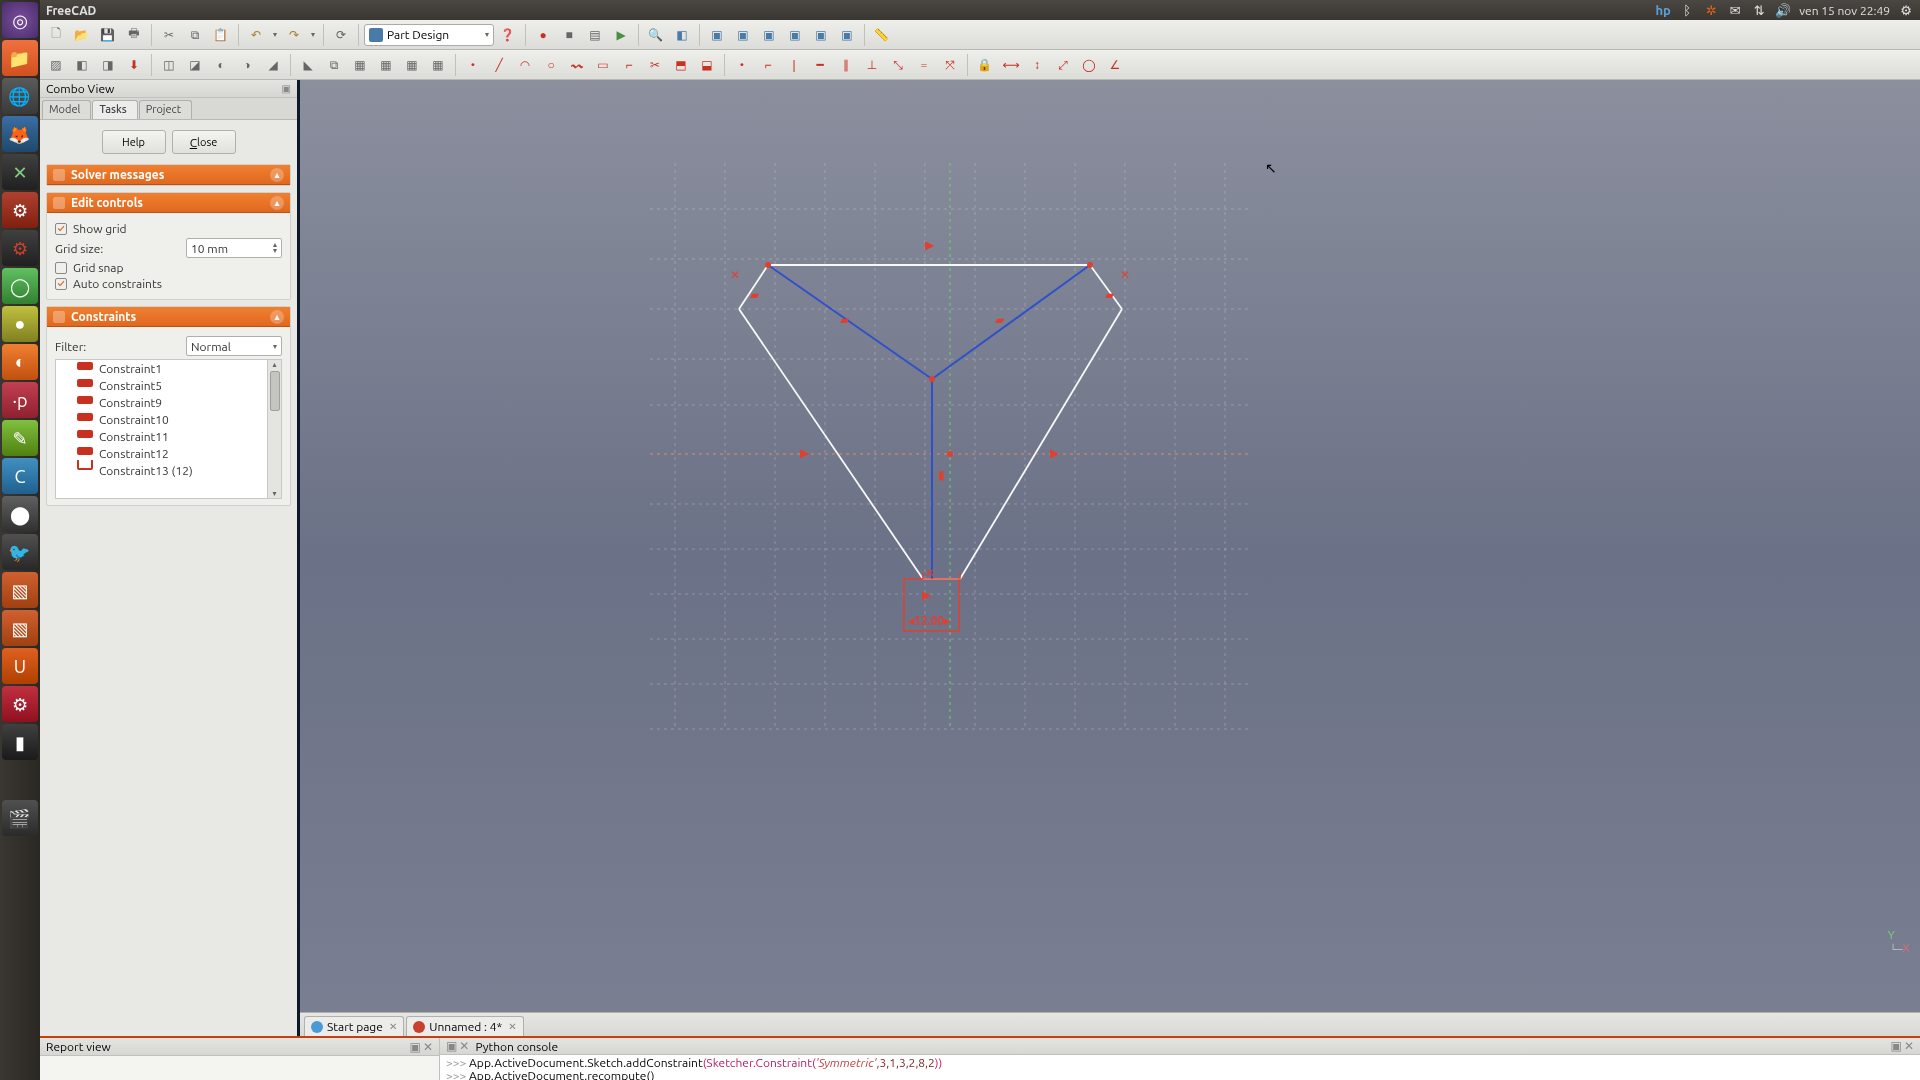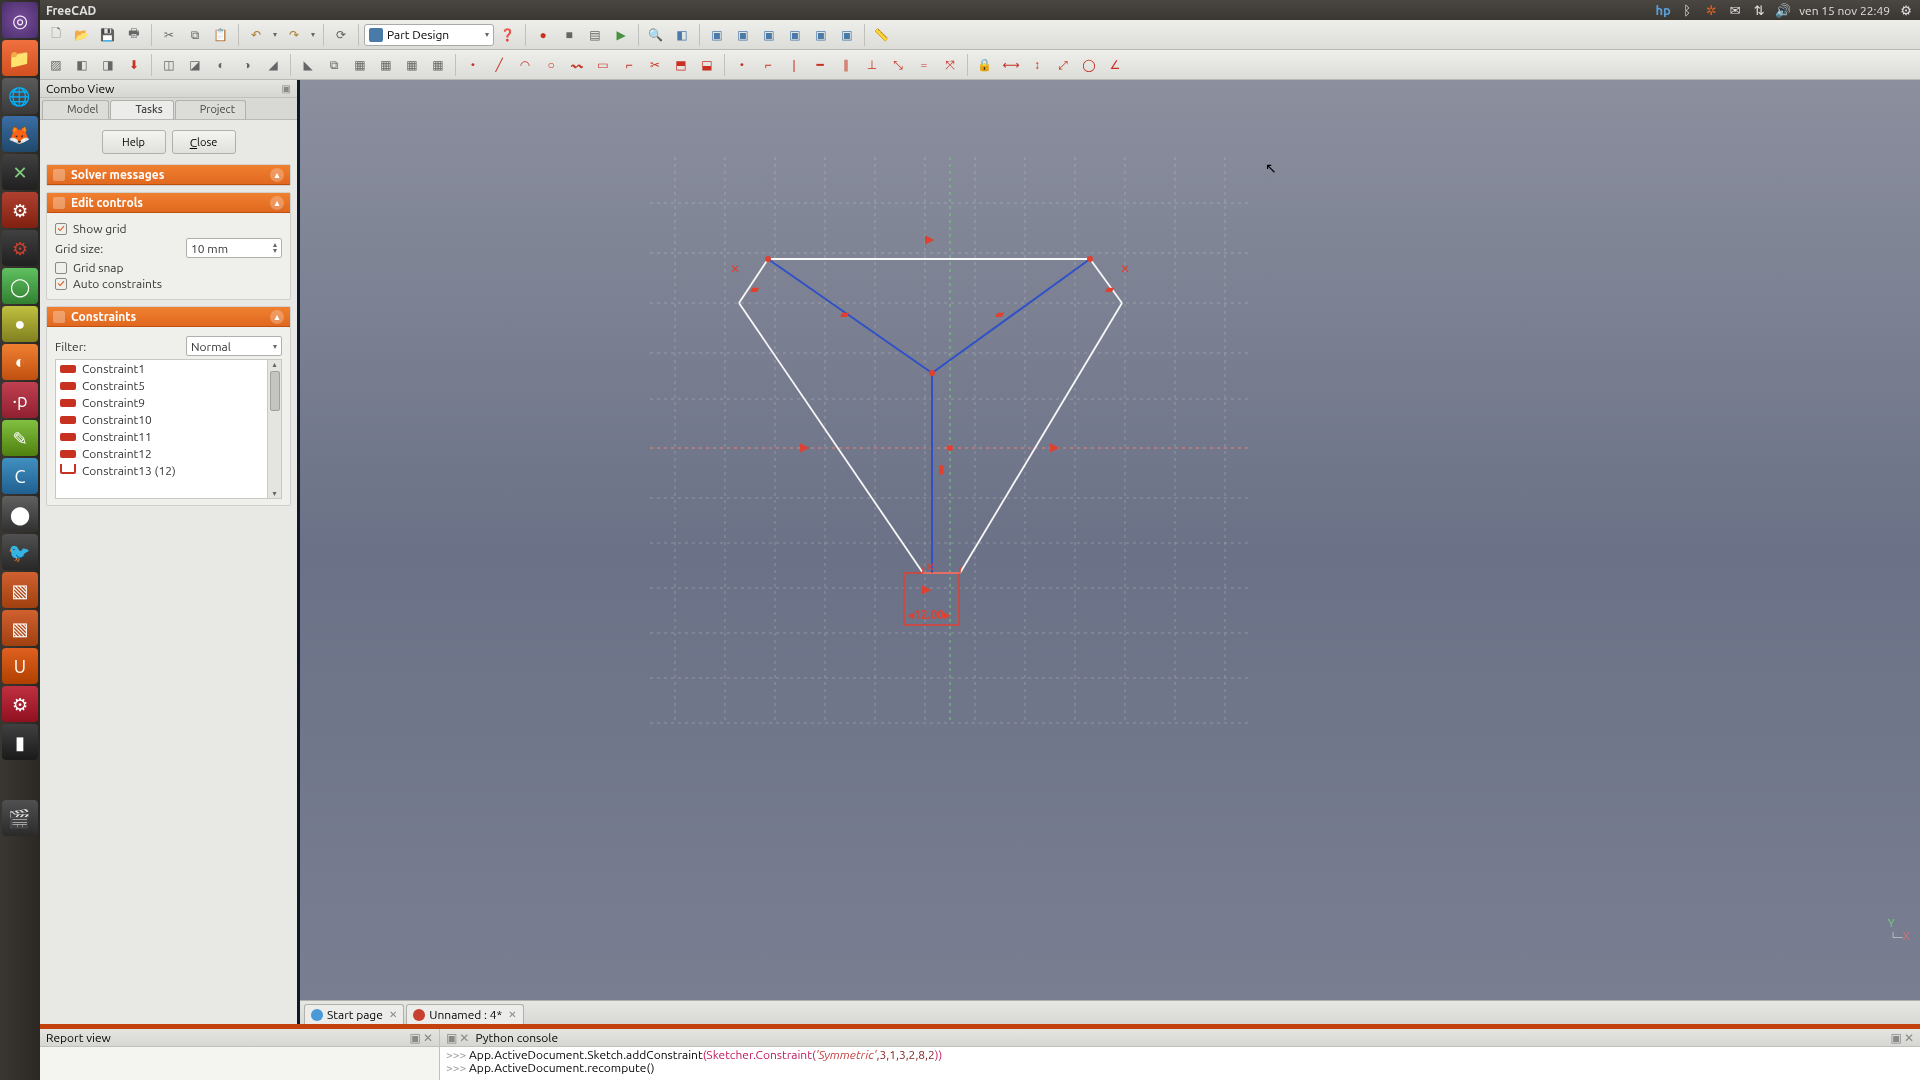--- a/index.html
+++ b/index.html
@@ -53,21 +53,21 @@
 .wb-select .wb-icon { width: 14px; height: 14px; background: #4a7aa8; border-radius: 2px; }
 
 
 .content { flex: 1; display: flex; min-height: 0; }
 
 
 .combo { width: 260px; background: #e8e8e4; border-right: 3px solid #0f172a; display: flex; flex-direction: column; }
 .combo-title { height: 18px; background: linear-gradient(#e4e4e0,#d6d6d2); border-bottom: 1px solid #c0c0bc; padding: 1px 6px; font-size: 11px; display: flex; align-items: center; }
 .combo-title .x { margin-left: auto; font-size: 10px; color: #888; }
 .combo-tabs { display: flex; height: 22px; background: #d8d8d4; border-bottom: 1px solid #b8b8b4; padding: 2px 2px 0 2px; gap: 1px; }
-.ctab { padding: 2px 10px 0 24px; border: 1px solid #b0b0ac; border-bottom: none; border-radius: 3px 3px 0 0; background: #dcdcd8; font-size: 11px; color: #444; }
+.ctab { padding: 2px 10px 0 6px; border: 1px solid #b0b0ac; border-bottom: none; border-radius: 3px 3px 0 0; background: #dcdcd8; font-size: 11px; color: #444; }
 .ctab.active { background: #ececea; font-weight: 500; }
 .combo-actions { padding: 10px; display: flex; gap: 6px; justify-content: center; }
 .cabtn { width: 64px; height: 24px; border: 1px solid #b0b0ac; border-radius: 3px; background: linear-gradient(#f4f4f0,#e0e0dc); font-size: 11px; display: flex; align-items: center; justify-content: center; }
 
 .panel { margin: 0 6px 6px 6px; border: 1px solid #d0d0cc; border-radius: 2px; background: #efefeb; }
 .panel-head { height: 20px; background: linear-gradient(#f08030,#e06820); color: #fff; display: flex; align-items: center; padding: 0 6px; font-weight: bold; font-size: 11px; border-bottom: 1px solid #c05010; }
 .panel-head .ph-icon { width: 12px; height: 12px; background: rgba(255,255,255,0.3); margin-right: 6px; border-radius: 2px; }
 .panel-head .ph-x { margin-left: auto; width: 14px; height: 14px; border-radius: 7px; background: rgba(255,255,255,0.25); display: flex; align-items: center; justify-content: center; font-size: 9px; }
 .panel-body { padding: 6px 8px; font-size: 11px; color: #333; }
 .solver-msg { font-size: 11px; color: #444; line-height: 1.4; }
@@ -76,42 +76,42 @@
 .formrow .sp { flex: 1; }
 .numfield { width: 96px; height: 20px; border: 1px solid #b0b0ac; border-radius: 2px; background: #fff; padding: 0 4px; display: flex; align-items: center; justify-content: space-between; font-size: 11px; }
 .numfield .spin { font-size: 8px; color: #666; line-height: 6px; }
 .sel { width: 96px; height: 20px; border: 1px solid #b0b0ac; border-radius: 2px; background: #fff; padding: 0 4px; display: flex; align-items: center; justify-content: space-between; font-size: 11px; }
 .chk { width: 12px; height: 12px; border: 1px solid #888; border-radius: 2px; display: inline-flex; align-items: center; justify-content: center; color: #e06020; font-size: 10px; font-weight: bold; }
 .constraint-list { border: 1px solid #c8c8c4; background: #fff; height: 140px; overflow: hidden; display: flex; }
 .cl-inner { flex: 1; overflow: hidden; }
 .cl-scroll { width: 14px; background: #e4e4e0; border-left: 1px solid #c8c8c4; display:flex; flex-direction:column; align-items:center; }
 .cl-scroll .arrow{font-size:8px;color:#666;}
 .cl-scroll .thumb{width:10px;height:40px;background:#c4c4c0;border:1px solid #a0a09c;border-radius:2px;margin-top:2px;}
-.crow { display: flex; align-items: center; gap: 6px; padding: 2px 4px; font-size: 11px; }
+.crow { display: flex; gap: 6px; padding: 2px 21px; font-size: 11px; }
 .crow .cicon { width: 16px; height: 8px; border-radius: 2px; }
 .cicon.hor { background: #c83020; }
 .cicon.dim { background: transparent; border: 2px solid #c83020; border-top: none; border-left: none; border-right: none; height: 6px; position: relative; }
 .cicon.dim::before, .cicon.dim::after { content:""; position:absolute; width:2px; height:8px; background:#c83020; top:-4px; }
 .cicon.dim::before{left:0;} .cicon.dim::after{right:0;}
 
 
 .viewport { flex: 1; display: flex; flex-direction: column; background: linear-gradient(#8b8f9e 0%, #6b7186 50%, #7a7f92 100%); position: relative; }
 .view3d { flex: 1; position: relative; }
 .view3d svg { position: absolute; inset: 0; width: 100%; height: 100%; }
 .navcube { position: absolute; right: 10px; bottom: 58px; font-size: 9px; color: #d0d0d0; }
 .navcube .yax{color:#70d870;} .navcube .xax{color:#d87070;}
 .cursor-ptr { position: absolute; left: 965px; top: 80px; font-size: 14px; color: #000; pointer-events: none; }
 
 .doc-tabs { height: 24px; background: linear-gradient(#e6e6e2,#d8d8d4); border-top: 1px solid #b0b0ac; display: flex; align-items: flex-end; padding: 0 4px; gap: 2px; }
 .dtab { height: 20px; padding: 2px 6px; border: 1px solid #b0b0ac; border-bottom: none; border-radius: 3px 3px 0 0; background: #ececea; display: flex; align-items: center; gap: 4px; font-size: 11px; }
 .dtab .dicon { width: 12px; height: 12px; border-radius: 6px; }
 .dtab .dx { font-size: 10px; color: #888; margin-left: 2px; }
 
 
-.bottom { height: 56px; display: flex; border-top: 5px solid #c2410c; }
+.bottom { height: 44px; display: flex; border-top: 2px solid #c2410c; }
 .report-view { width: 400px; background: #f4f4f0; border-right: 1px solid #c0c0bc; display:flex; flex-direction:column;}
 .pyconsole { flex: 1; background: #fff; display:flex; flex-direction:column;}
 .bp-title { height: 18px; background: linear-gradient(#e4e4e0,#d6d6d2); border-bottom: 1px solid #c0c0bc; padding: 1px 6px; font-size: 11px; display: flex; align-items: center; }
 .bp-title .bp-x { margin-left: auto; display:flex; gap:2px; font-size: 9px; color:#888;}
 .py-body { flex: 1; padding: 1px 6px; font-family: "Liberation Mono", monospace; font-size: 11px; }
 .py-line .prompt { color: #999; }
 .py-line .fn { color: #000; }
 .py-line .str { color: #c04040; font-style: italic; }
 .py-line .num { color: #7f1d1d; }
 .py-line .paren { color: #be185d; }

